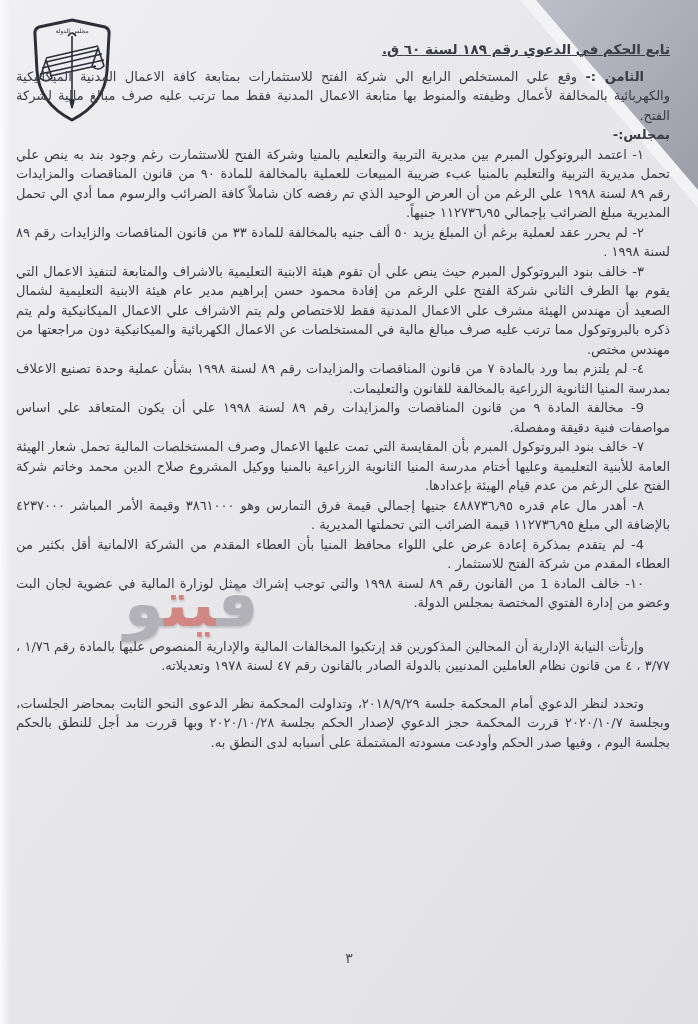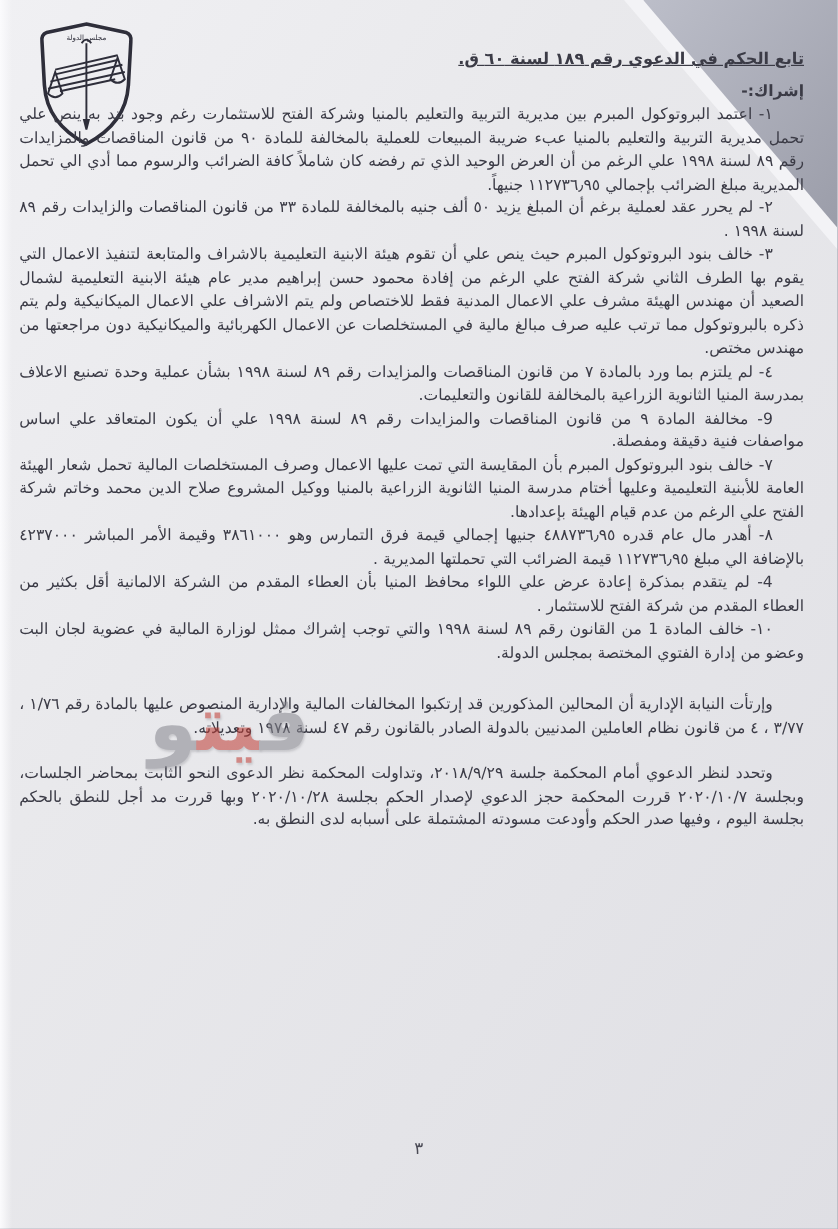--- a/index.html
+++ b/index.html
@@ -99,22 +99,23 @@
   <div class="watermark">
     <span class="wm-gray">ف</span><span class="wm-red">يت</span><span class="wm-gray">و</span>
   </div>
 
   <div class="content">
 
     <p>
       <span class="case-line">تابع الحكم في الدعوي رقم ١٨٩ لسنة ٦٠ ق.</span>
     </p>
 
+    <p class="indent"><span class="bold">الثامن :-</span> <span>وقع علي المستخلص الرابع الي شركة الفتح للاستثمارات بمتابعة كافة الاعمال المدنية الميكانيكية والكهربائية بالمخالفة لأعمال وظيفته والمنوط بها متابعة الاعمال المدنية فقط مما ترتب عليه صرف مبالغ مالية لشركة الفتح.</span></p>
 
-    <p class="section-label">إشراك:-</p>
+    <p class="section-label">بمجلس:-</p>
 
     <p class="indent">١- اعتمد البروتوكول المبرم بين مديرية التربية والتعليم بالمنيا وشركة الفتح للاستثمارت رغم وجود بند به ينص علي تحمل مديرية التربية والتعليم بالمنيا عبء ضريبة المبيعات للعملية بالمخالفة للمادة ٩٠ من قانون المناقصات والمزايدات رقم ٨٩ لسنة ١٩٩٨ علي الرغم من أن العرض الوحيد الذي تم رفضه كان شاملاً كافة الضرائب والرسوم مما أدي الي تحمل المديرية مبلغ الضرائب بإجمالي ١١٢٧٣٦٫٩٥ جنيهاً.</p>
     <p class="indent">٢- لم يحرر عقد لعملية برغم أن المبلغ يزيد ٥٠ ألف جنيه بالمخالفة للمادة ٣٣ من قانون المناقصات والزايدات رقم ٨٩ لسنة ١٩٩٨ .</p>
     <p class="indent">٣- خالف بنود البروتوكول المبرم حيث ينص علي أن تقوم هيئة الابنية التعليمية بالاشراف والمتابعة لتنفيذ الاعمال التي يقوم بها الطرف الثاني شركة الفتح علي الرغم من إفادة محمود حسن إبراهيم مدير عام هيئة الابنية التعليمية لشمال الصعيد أن مهندس الهيئة مشرف علي الاعمال المدنية فقط للاختصاص ولم يتم الاشراف علي الاعمال الميكانيكية ولم يتم ذكره بالبروتوكول مما ترتب عليه صرف مبالغ مالية في المستخلصات عن الاعمال الكهربائية والميكانيكية دون مراجعتها من مهندس مختص.</p>
     <p class="indent">٤- لم يلتزم بما ورد بالمادة ٧ من قانون المناقصات والمزايدات رقم ٨٩ لسنة ١٩٩٨ بشأن عملية وحدة تصنيع الاعلاف بمدرسة المنيا الثانوية الزراعية بالمخالفة للقانون والتعليمات.</p>
     <p class="indent">9- مخالفة المادة ٩ من قانون المناقصات والمزايدات رقم ٨٩ لسنة ١٩٩٨ علي أن يكون المتعاقد علي اساس مواصفات فنية دقيقة ومفصلة.</p>
     <p class="indent">٧- خالف بنود البروتوكول المبرم بأن المقايسة التي تمت عليها الاعمال وصرف المستخلصات المالية تحمل شعار الهيئة العامة للأبنية التعليمية وعليها أختام مدرسة المنيا الثانوية الزراعية بالمنيا ووكيل المشروع صلاح الدين محمد وخاتم شركة الفتح علي الرغم من عدم قيام الهيئة بإعدادها.</p>
     <p class="indent">٨- أهدر مال عام قدره ٤٨٨٧٣٦٫٩٥ جنيها إجمالي قيمة فرق التمارس وهو ٣٨٦١٠٠٠ وقيمة الأمر المباشر ٤٢٣٧٠٠٠ بالإضافة الي مبلغ ١١٢٧٣٦٫٩٥ قيمة الضرائب التي تحملتها المديرية .</p>
     <p class="indent">4- لم يتقدم بمذكرة إعادة عرض علي اللواء محافظ المنيا بأن العطاء المقدم من الشركة الالمانية أقل بكثير من العطاء المقدم من شركة الفتح للاستثمار .</p>
     <p class="indent">١٠- خالف المادة 1 من القانون رقم ٨٩ لسنة ١٩٩٨ والتي توجب إشراك ممثل لوزارة المالية في عضوية لجان البت وعضو من إدارة الفتوي المختصة بمجلس الدولة.</p>

